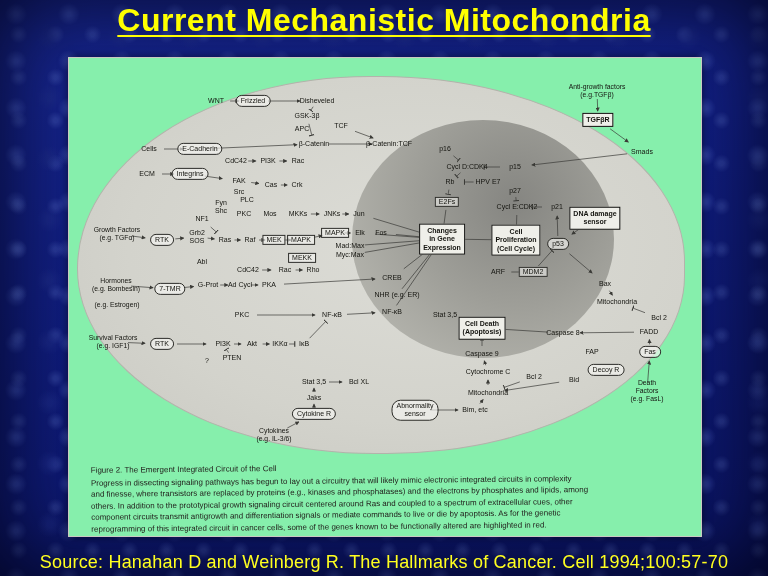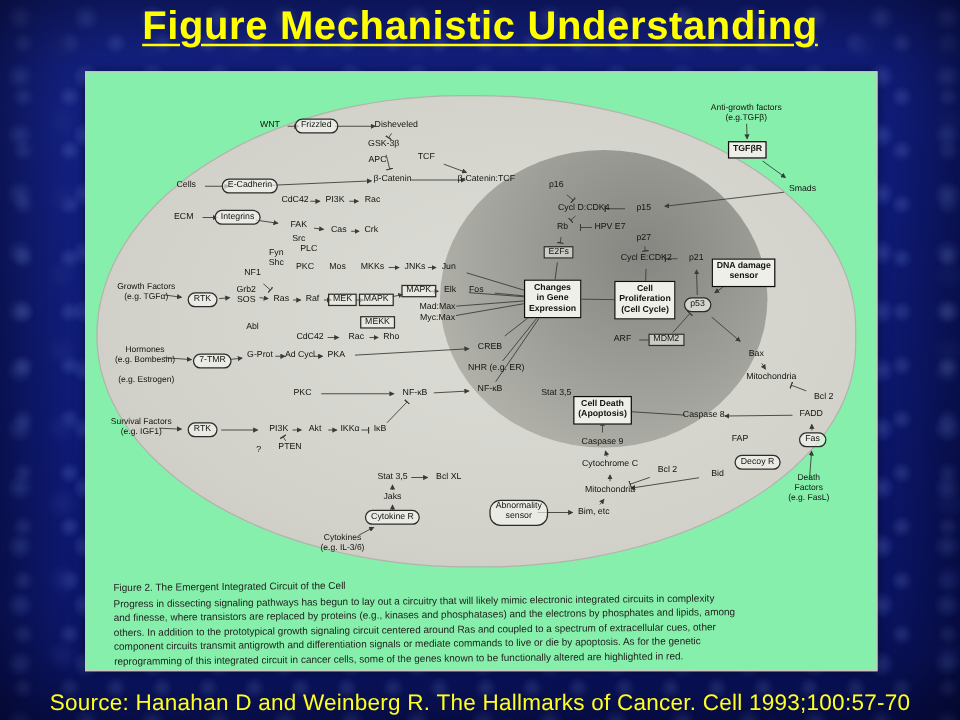--- a/index.html
+++ b/index.html
@@ -54,21 +54,21 @@
   .source{
     position:absolute;bottom:3px;left:0;width:100%;text-align:center;
     color:#ffff1f;font-size:18px;letter-spacing:.2px;
   }
 </style>
 </head>
 <body>
 
 <div class="slide">
 
-  <h1 class="title">Figure Mechanistic Understanding</h1>
+  <h1 class="title">Current Mechanistic Mitochondria</h1>
 
   <div class="panel">
     <div class="diagram">
       <div class="cell"></div>
       <div class="nucleus"></div>
       <svg class="edges" viewBox="0 0 632 400">
         <defs>
           <marker id="m-arr" markerWidth="6" markerHeight="6" refX="5" refY="3" orient="auto">
             <path d="M0,0 L6,3 L0,6 z" fill="#3a3a36"></path>
           </marker>
@@ -287,15 +287,15 @@
     <div class="caption">
         <div class="cap-line">Figure 2.  The Emergent Integrated Circuit of the Cell</div>
         <div class="cap-line">Progress in dissecting signaling pathways has begun to lay out a circuitry that will likely mimic electronic integrated circuits in complexity</div>
         <div class="cap-line">and finesse, where transistors are replaced by proteins (e.g., kinases and phosphatases) and the electrons by phosphates and lipids, among</div>
         <div class="cap-line">others. In addition to the prototypical growth signaling circuit centered around Ras and coupled to a spectrum of extracellular cues, other</div>
         <div class="cap-line">component circuits transmit antigrowth and differentiation signals or mediate commands to live or die by apoptosis. As for the genetic</div>
         <div class="cap-line">reprogramming of this integrated circuit in cancer cells, some of the genes known to be functionally altered are highlighted in red.</div>
       </div>
   </div>
 
-  <div class="source">Source: Hanahan D and Weinberg R. The Hallmarks of Cancer. Cell 1993;100:57-70</div>
+  <div class="source">Source: Hanahan D and Weinberg R. The Hallmarks of Cancer. Cell 1994;100:57-70</div>
 
 </div>
 
 </body></html>

